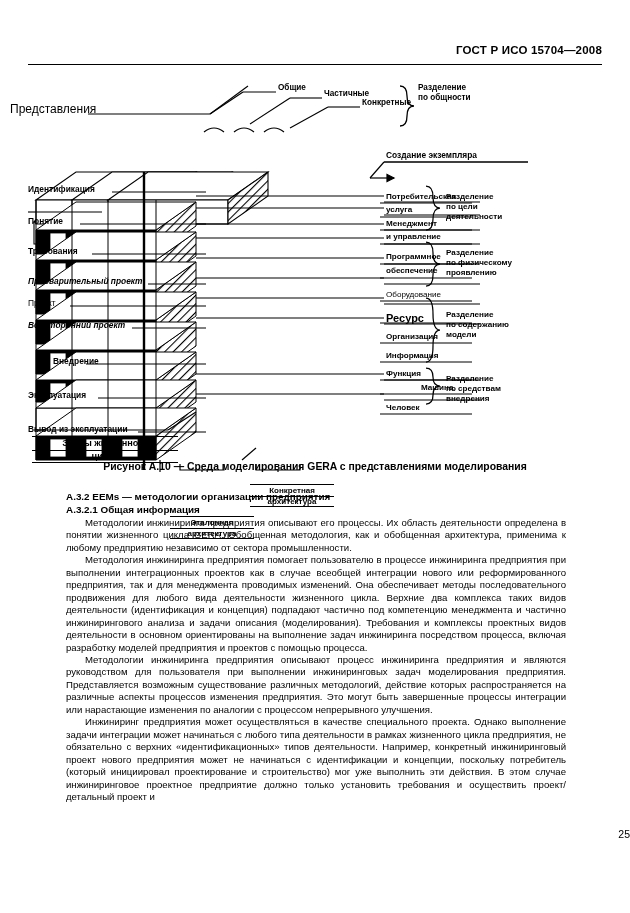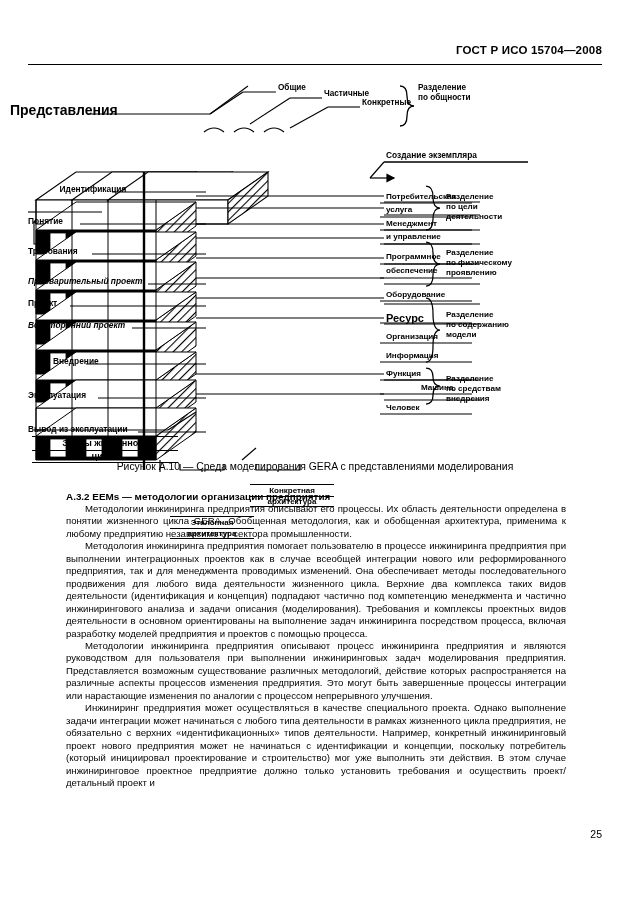--- a/index.html
+++ b/index.html
@@ -24,33 +24,34 @@
   }
 
   
   .figure{position:absolute;left:28px;top:72px;width:574px;height:400px;}
   .fig-svg{position:absolute;left:0;top:0;}
 
   
   .caption{
     position:absolute;left:0;top:461px;width:630px;text-align:center;
     font-size:10.4px;
+    font-weight:bold;
   }
 
   
   .body{
     position:absolute;left:66px;top:490px;width:500px;
     font-size:9.6px;line-height:12.45px;text-align:justify;
   }
   .h3{font-weight:bold;font-size:9.9px;line-height:13px;text-align:left;}
   .h4{font-weight:bold;font-size:9.9px;line-height:13px;text-align:left;margin-bottom:1px;}
   .para{text-indent:19px;margin:0;}
   .pageno{
     position:absolute;left:0;top:828px;width:630px;text-align:right;
-    padding-right:28px;box-sizing:border-box;font-size:10.5px;
+    box-sizing:border-box;font-size:10.5px;
   }
 </style>
 </head>
 <body>
 
 <div class="page">
 
   <div class="header">
     <span>ГОСТ Р ИСО 15704—2008</span>
   </div>
@@ -247,37 +248,37 @@
           <line x1="356" y1="232" x2="452" y2="232"></line>
           <line x1="356" y1="252" x2="452" y2="252"></line>
           <line x1="356" y1="308" x2="452" y2="308"></line>
           <line x1="356" y1="328" x2="452" y2="328"></line>
 
           <line x1="356" y1="90" x2="500" y2="90"></line>
         </g>
       </g>
     </svg>
 
-    <div style="position:absolute;left:-18px;top:30px;font-size:14px;font-weight:bold;">Представления</div>
+    <div style="position:absolute;left:-18px;top:30px;font-size:12px;font-weight:normal;">Представления</div>
     <div style="position:absolute;left:250px;top:11px;font-size:8.2px;font-weight:bold;">Общие</div>
     <div style="position:absolute;left:296px;top:17px;font-size:8.2px;font-weight:bold;">Частичные</div>
     <div style="position:absolute;left:334px;top:26px;font-size:8.2px;font-weight:bold;">Конкретные</div>
 
     <div style="position:absolute;left:390px;top:11px;font-size:8.2px;font-weight:bold;line-height:10px;">
       <div>Разделение</div>
       <div>по общности</div>
     </div>
 
     <div style="position:absolute;left:358px;top:78px;font-size:8.4px;font-weight:bold;">Создание экземпляра</div>
 
-    <div style="position:absolute;left:0;top:112px;width:130px;text-align:center;font-size:8.4px;font-weight:bold;">Идентификация</div>
+    <div style="position:absolute;left:0;top:112px;width:130px;text-align:left;font-size:8.4px;font-weight:bold;">Идентификация</div>
     <div style="position:absolute;left:0;top:144px;width:130px;font-size:8.4px;font-weight:bold;">Понятие</div>
     <div style="position:absolute;left:0;top:174px;width:130px;font-size:8.4px;font-weight:bold;">Требования</div>
     <div style="position:absolute;left:0;top:204px;width:160px;font-size:8.4px;font-weight:bold;font-style:italic;">Предварительный проект</div>
-    <div style="position:absolute;left:0;top:226px;width:130px;font-size:8.4px;font-weight:bold;">Проект</div>
+    <div style="position:absolute;left:0;top:226px;width:130px;font-size:8.4px;font-weight:normal;">Проект</div>
     <div style="position:absolute;left:0;top:248px;width:150px;font-size:8.4px;font-weight:bold;font-style:italic;">Всесторонний проект</div>
     <div style="position:absolute;left:0;top:284px;width:130px;font-size:8.4px;font-weight:bold;margin-left:25px;">Внедрение</div>
     <div style="position:absolute;left:0;top:318px;width:130px;font-size:8.4px;font-weight:bold;">Эксплуатация</div>
     <div style="position:absolute;left:0;top:352px;width:150px;font-size:8.4px;font-weight:bold;">Вывод из эксплуатации</div>
 
     <svg style="position:absolute;left:0;top:0;" width="200" height="400">
       <g stroke="#000" stroke-width="1.05">
         <line x1="84" y1="120" x2="178" y2="120"></line>
         <line x1="52" y1="152" x2="178" y2="152"></line>
         <line x1="64" y1="182" x2="178" y2="182"></line>
@@ -303,21 +304,21 @@
       <div style="border-top:1.2px solid #000;border-bottom:1.2px solid #000;padding:.5px 0;">Конкретная</div>
       <div style="border-bottom:1.2px solid #000;">архитектура</div>
     </div>
 
     <div style="position:absolute;left:358px;top:120px;font-size:8.1px;font-weight:bold;">Потребительская</div>
     <div style="position:absolute;left:358px;top:133px;font-size:8.1px;font-weight:bold;">услуга</div>
     <div style="position:absolute;left:358px;top:147px;font-size:8.1px;font-weight:bold;">Менеджмент</div>
     <div style="position:absolute;left:358px;top:160px;font-size:8.1px;font-weight:bold;">и управление</div>
     <div style="position:absolute;left:358px;top:180px;font-size:8.1px;font-weight:bold;">Программное</div>
     <div style="position:absolute;left:358px;top:194px;font-size:8.1px;font-weight:bold;">обеспечение</div>
-    <div style="position:absolute;left:358px;top:218px;font-size:8.1px;font-weight:bold;">Оборудование</div>
+    <div style="position:absolute;left:358px;top:218px;font-size:8.1px;font-weight:normal;">Оборудование</div>
     <div style="position:absolute;left:358px;top:240px;font-size:11px;font-weight:bold;">Ресурс</div>
     <div style="position:absolute;left:358px;top:260px;font-size:8.1px;font-weight:bold;">Организация</div>
     <div style="position:absolute;left:358px;top:279px;font-size:8.1px;font-weight:bold;">Информация</div>
     <div style="position:absolute;left:358px;top:297px;font-size:8.1px;font-weight:bold;">Функция</div>
     <div style="position:absolute;left:358px;top:311px;font-size:8.1px;font-weight:bold;padding-left:35px;">Машина</div>
     <div style="position:absolute;left:358px;top:331px;font-size:8.1px;font-weight:bold;text-align:right;">Человек</div>
 
     <svg style="position:absolute;left:352px;top:0;" width="110" height="400">
       <g stroke="#000" stroke-width="1.05">
         <line x1="0" y1="131" x2="92" y2="131"></line>
@@ -355,20 +356,21 @@
       <div>Разделение</div>
       <div>по средствам</div>
       <div>внедрения</div>
     </div>
   </div>
 
   <div class="caption">Рисунок А.10 — Среда моделирования GERA с представлениями моделирования</div>
 
   <div class="body">
     <div class="h3">А.3.2 EEMs — методологии организации предприятия</div>
+    <div class="h4">А.3.2.1 Общая информация</div>
     <p class="para">Методологии инжиниринга предприятия описывают его процессы. Их область деятельности определена в понятии жизненного цикла GERA. Обобщенная методология, как и обобщенная архитектура, применима к любому предприятию независимо от сектора промышленности.</p>
     <p class="para">Методология инжиниринга предприятия помогает пользователю в процессе инжиниринга предприятия при выполнении интеграционных проектов как в случае всеобщей интеграции нового или реформированного предприятия, так и для менеджмента проводимых изменений. Она обеспечивает методы последовательного продвижения для любого вида деятельности жизненного цикла. Верхние два комплекса таких видов деятельности (идентификация и концепция) подпадают частично под компетенцию менеджмента и частично инжинирингового анализа и задачи описания (моделирования). Требования и комплексы проектных видов деятельности в основном ориентированы на выполнение  задач инжиниринга посредством процесса, включая разработку моделей предприятия и проектов с помощью процесса.</p>
     <p class="para">Методологии инжиниринга предприятия описывают процесс инжиниринга предприятия и являются руководством для пользователя при выполнении инжиниринговых задач моделирования предприятия. Представляется возможным существование различных методологий, действие которых распространяется на различные аспекты процессов изменения предприятия. Это могут быть завершенные процессы интеграции или нарастающие изменения по аналогии с процессом непрерывного улучшения.</p>
     <p class="para">Инжиниринг предприятия может осуществляться в качестве специального проекта. Однако выполнение задачи интеграции может начинаться с любого типа деятельности в рамках жизненного цикла предприятия, не обязательно с верхних «идентификационных» типов деятельности. Например, конкретный  инжиниринговый проект нового предприятия может не начинаться с идентификации и концепции, поскольку потребитель (который инициировал проектирование и строительство) мог уже выполнить эти действия. В этом случае инжиниринговое проектное предприятие должно только установить требования и осуществить проект/детальный проект и</p>
   </div>
 
   <div class="pageno">25</div>
 </div>
 
 </body></html>

